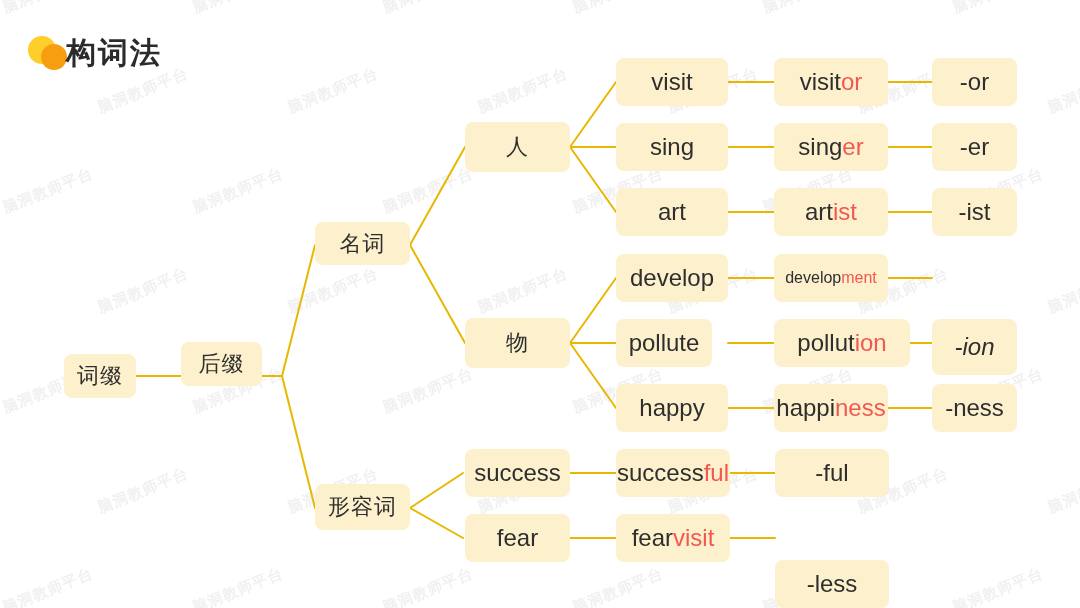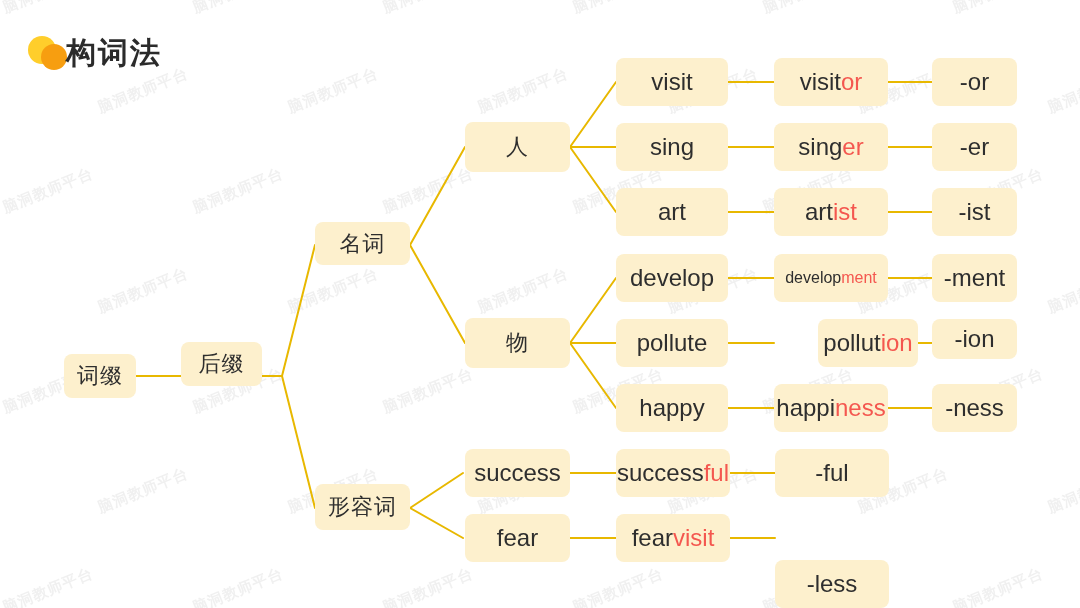--- a/index.html
+++ b/index.html
@@ -187,32 +187,29 @@
     <span>-ist</span>
   </div>
 
   <div class="node en" style="left:616px;top:254px;width:112px;height:48px;">
     <span>develop</span>
   </div>
   <div class="node en small" style="left:774px;top:254px;width:114px;height:48px;">
     <span>develop</span>
       <span class="sfx">ment</span>
   </div>
-  <div class="node en" style="left:932px;top:254px;width:85px;height:48px;">
-    <span>-ment</span>
-  </div>
-
-  <div class="node en" style="left:616px;top:319px;width:112px;height:48px;">
+
+  <div class="node en" style="left:616px;top:319px;width:96px;height:48px;">
     <span>pollute</span>
   </div>
-  <div class="node en" style="left:774px;top:319px;width:100px;height:48px;margin-left:44px;">
+  <div class="node en" style="left:774px;top:319px;width:136px;height:48px;">
     <span>pollut</span>
       <span class="sfx">ion</span>
   </div>
-  <div class="node en" style="left:932px;top:319px;width:85px;height:40px;">
+  <div class="node en" style="left:932px;top:319px;width:85px;height:56px;font-style:italic;">
     <span>-ion</span>
   </div>
 
   <div class="node en" style="left:616px;top:384px;width:112px;height:48px;">
     <span>happy</span>
   </div>
   <div class="node en" style="left:774px;top:384px;width:114px;height:48px;">
     <span>happi</span>
       <span class="sfx">ness</span>
   </div>

